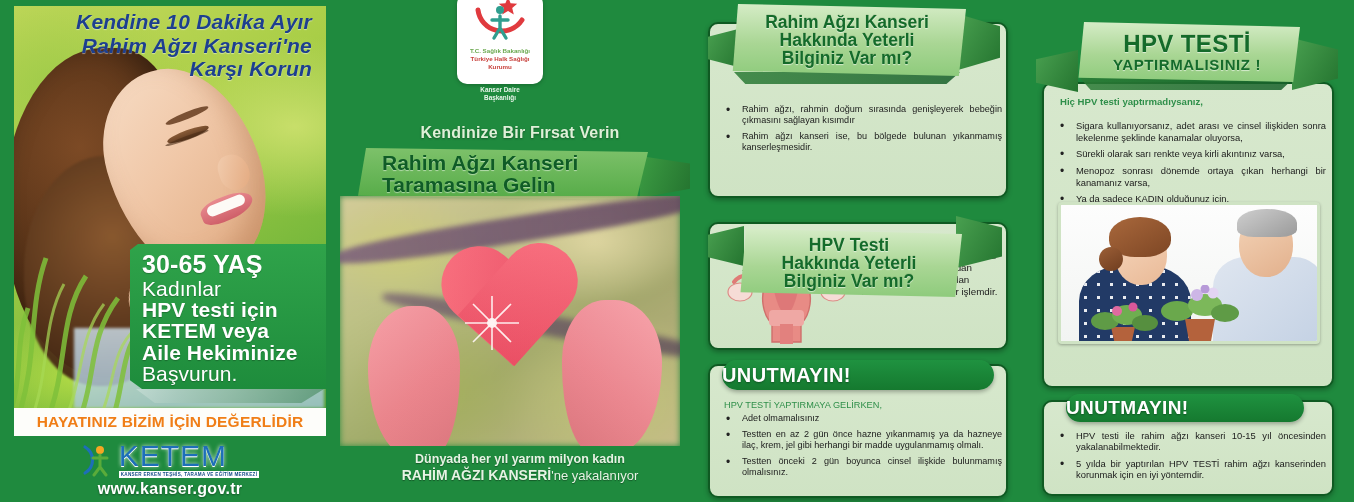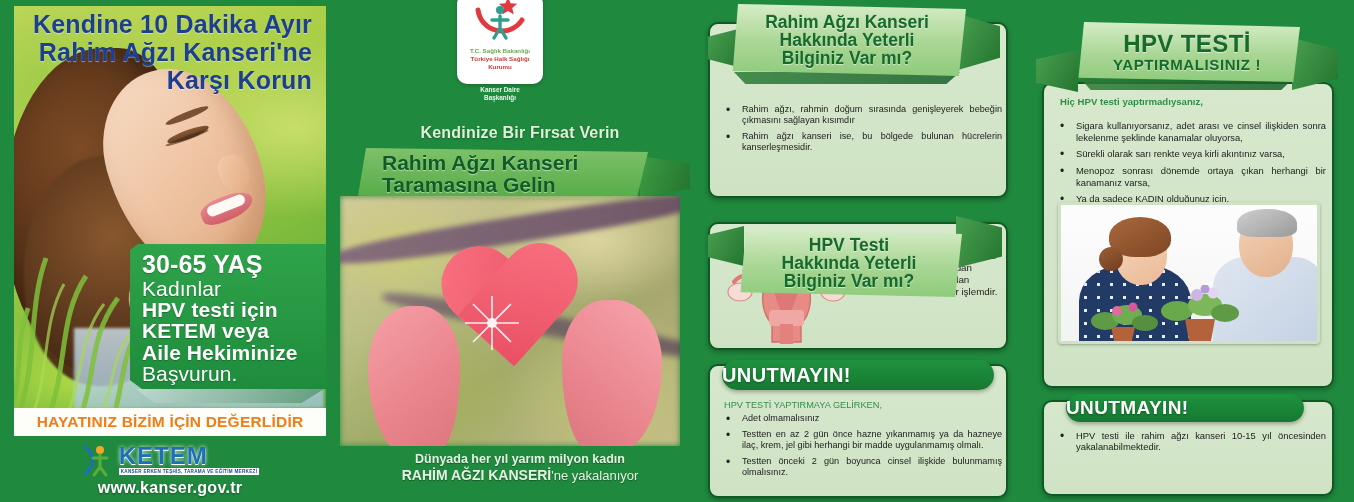--- a/index.html
+++ b/index.html
@@ -60,33 +60,33 @@
   .p1-l3{font-size:21px;font-weight:300;}
   .p1-l4{font-size:21px;font-weight:bold;}
   .p1-l5{font-size:21px;font-weight:bold;}
   .p1-l6{font-size:21px;font-weight:bold;}
   .p1-l7{font-size:21px;font-weight:300;}
   .p1-boxfold{position:absolute;left:122px;top:383px;width:188px;height:14px;
     background:linear-gradient(100deg,rgba(255,255,255,.35),rgba(30,110,50,.6));
     clip-path:polygon(0 0,100% 0,88% 100%,10% 100%);opacity:.75;}
 
   .p1-title{position:absolute;left:14px;top:10px;width:312px;text-align:right;padding-right:14px;
-    color:#1d3f8f;font-size:25px;font-weight:bold;line-height:1.12;letter-spacing:.2px;
-    text-shadow:0 1px 1px rgba(255,255,255,.45);}
+    color:#1d3f8f;font-size:21px;font-weight:bold;line-height:1.12;letter-spacing:.2px;
+    text-shadow:0 1px 1px rgba(255,255,255,.45);font-style:italic;}
 
   .p1-orange-band{position:absolute;left:14px;top:408px;width:312px;height:28px;background:#fdfdfa;
     display:flex;align-items:center;justify-content:center;}
   .p1-orange-band span{color:#f07e17;font-size:15.5px;font-weight:bold;letter-spacing:.2px;}
 
   
   .ketem{position:absolute;left:14px;top:438px;width:312px;height:64px;
     display:flex;flex-direction:column;align-items:center;justify-content:center;gap:2px;}
   .ketem-row{display:flex;align-items:center;gap:4px;}
   .ketem-mark{width:34px;height:34px;position:relative;}
-  .ketem-word{font-size:24px;font-weight:bold;color:#1d6fb8;letter-spacing:1px;line-height:.95;
+  .ketem-word{font-size:30px;font-weight:normal;color:#1d6fb8;letter-spacing:1px;line-height:.95;
     text-shadow:0 1px 0 #fff,0 0 4px rgba(255,255,255,.9);}
   .ketem-sub{font-size:4.6px;font-weight:bold;color:#134b86;letter-spacing:.3px;text-align:center;
     background:#fff;padding:1px 2px;margin-top:1px;}
   .ketem-url{font-size:16px;font-weight:bold;color:#fff;letter-spacing:.3px;text-shadow:0 1px 2px rgba(0,0,0,.4);}
 
   
   .panel2{position:absolute;left:340px;top:0;width:360px;height:502px;background:#1f8a3e;}
   .moh{position:absolute;left:117px;top:-6px;width:86px;height:90px;background:#fff;border-radius:10px;
     box-shadow:0 1px 4px rgba(0,0,0,.25);display:flex;flex-direction:column;align-items:center;}
   .moh-sub{position:absolute;left:117px;top:86px;width:86px;text-align:center;color:#eaf6ec;
@@ -359,21 +359,21 @@
 
   <div class="panel3">
 
     <div class="wing wing-l w3a-l"></div>
     <div class="wing wing-r w3a-r"></div>
     <div class="fold f3a"></div>
     <div class="card c3a">
       <div class="t3a">
         <ul class="bul">
           <li>Rahim ağzı, rahmin doğum sırasında genişleyerek bebeğin çıkmasını sağlayan kısımdır</li>
-          <li>Rahim ağzı kanseri ise, bu bölgede bulunan hücrelerin kanserleşmesidir.</li>
+          <li>Rahim ağzı kanseri ise, bu bölgede bulunan yıkanmamış kanserleşmesidir.</li>
         </ul>
       </div>
     </div>
     <div class="ribbon r3a">
       <span>Rahim Ağzı Kanseri</span>
       <span>Hakkında Yeterli</span>
       <span>Bilginiz Var mı?</span>
     </div>
 
     <div class="wing wing-l w3b-l"></div>
@@ -461,20 +461,21 @@
 
     <div class="ribbon r4a">
       <span class="h1">HPV TESTİ</span>
       <span class="h2">YAPTIRMALISINIZ !</span>
     </div>
 
     <div class="card c4b">
       <div class="t4b">
         <ul class="bul">
           <li>HPV testi ile rahim ağzı kanseri 10-15 yıl öncesinden yakalanabilmektedir.</li>
+          <li>5 yılda bir  yaptırılan HPV TESTİ rahim ağzı kanserinden korunmak için en iyi yöntemdir.</li>
         </ul>
       </div>
     </div>
     <div class="pill p4c">
       <span>UNUTMAYIN!</span>
     </div>
   </div>
 
 </div>
 

